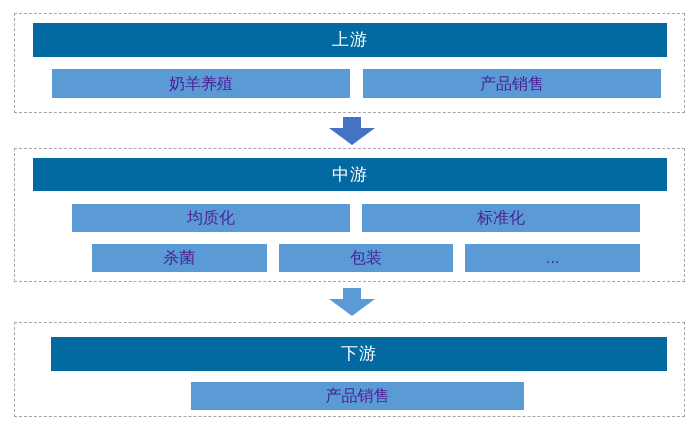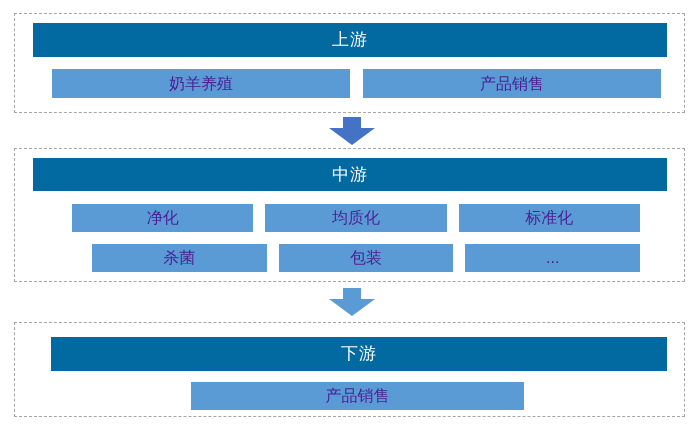--- a/index.html
+++ b/index.html
@@ -81,21 +81,20 @@
     </div>
   </section>
 
   <svg class="arrow" id="down-arrow-1" viewBox="0 0 46 28" aria-hidden="true">
     <polygon points="14,0 32,0 32,11 46,11 23,28 0,11 14,11" fill="#4472C4"></polygon>
   </svg>
 
   <section class="stage" id="stage-midstream">
     <div class="hdr">中游</div>
     <div class="row row-1">
-      <div class="item">净化</div>
       <div class="item">均质化</div>
       <div class="item">标准化</div>
     </div>
     <div class="row row-2">
       <div class="item">杀菌</div>
       <div class="item">包装</div>
       <div class="item">...</div>
     </div>
   </section>
 

